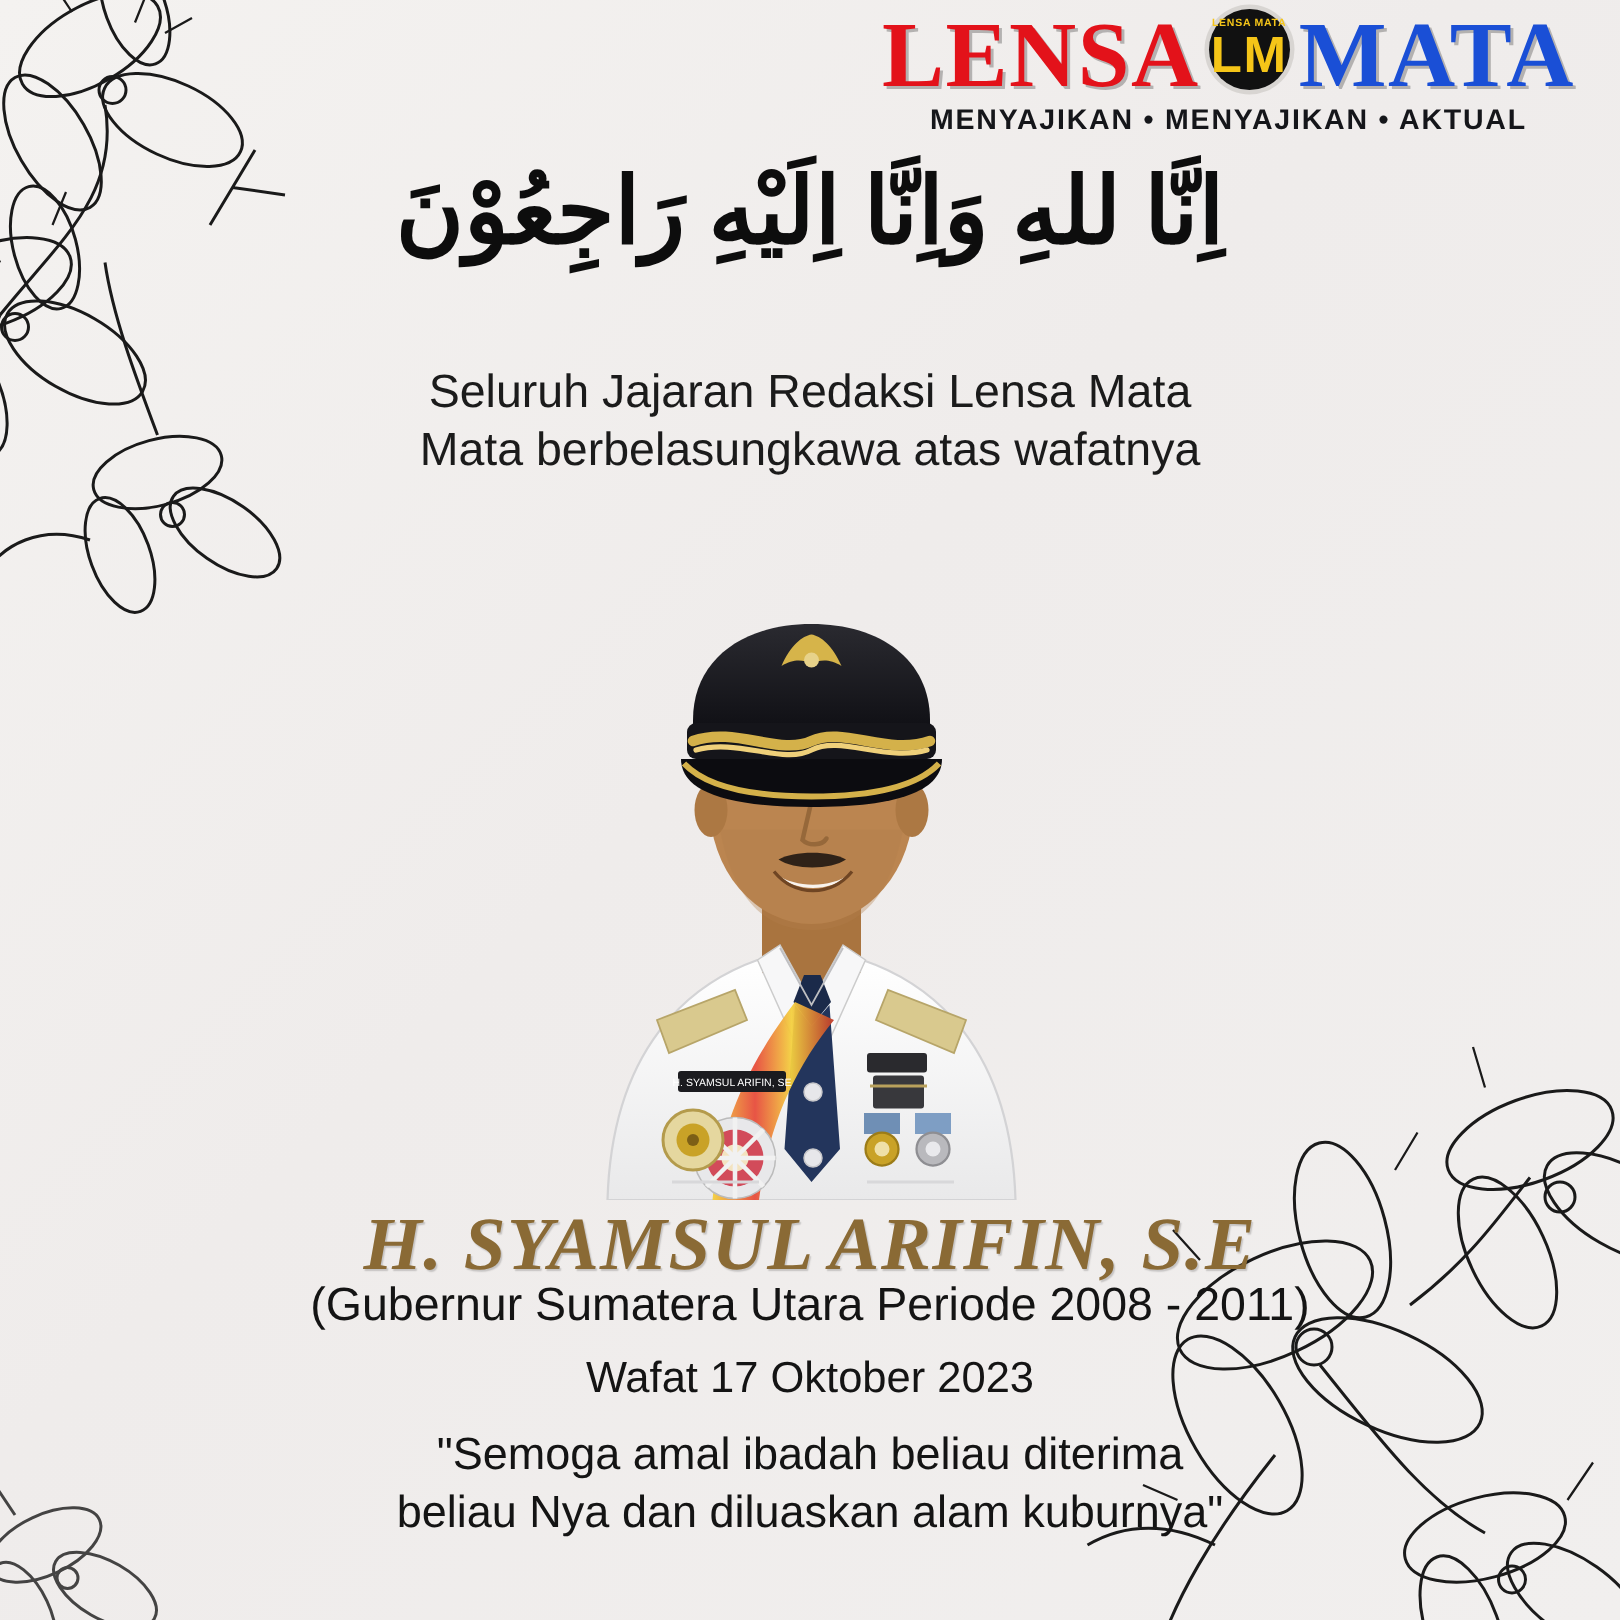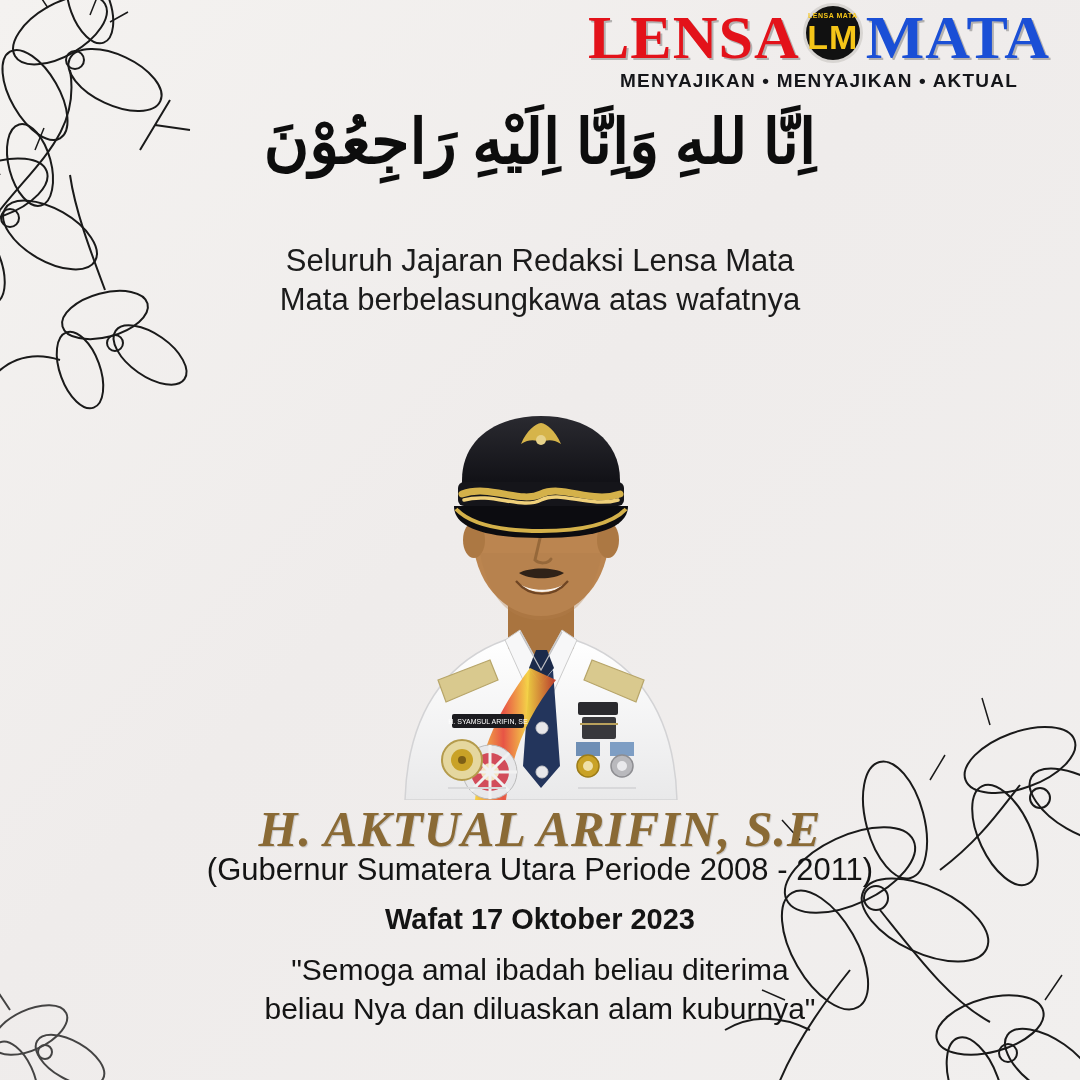--- a/index.html
+++ b/index.html
@@ -156,21 +156,21 @@
     font-size: 31px;
     color: #141414;
   }
   .death-date {
     position: absolute;
     top: 903px;
     left: 0;
     width: 1080px;
     text-align: center;
     font-size: 29px;
-    font-weight: bold;
+    font-weight: normal;
     color: #141414;
   }
   .prayer {
     position: absolute;
     top: 950px;
     left: 0;
     width: 1080px;
     text-align: center;
     font-size: 30px;
     line-height: 1.3;
@@ -370,21 +370,21 @@
       <circle r="4" fill="#7d5f16"></circle>
     </g>
 
     <circle cx="212" cy="360" r="6" fill="#e7e7ea" stroke="#c8c8cb"></circle>
     <circle cx="212" cy="404" r="6" fill="#e7e7ea" stroke="#c8c8cb"></circle>
 
     <path d="M118 420 L176 420" stroke="#d8d8da" stroke-width="2"></path>
     <path d="M248 420 L306 420" stroke="#d8d8da" stroke-width="2"></path>
   </svg>
 
-  <div class="name">H. AKTUAL ARIFIN, S.E</div>
+  <div class="name">H. SYAMSUL ARIFIN, S.E</div>
   <div class="position">(Gubernur Sumatera Utara Periode 2008 - 2011)</div>
   <div class="death-date">Wafat 17 Oktober 2023</div>
   <div class="prayer">
     <div>"Semoga amal ibadah beliau diterima</div>
     <div>beliau Nya dan diluaskan alam kuburnya"</div>
   </div>
 
 </div>
 
 </body></html>

